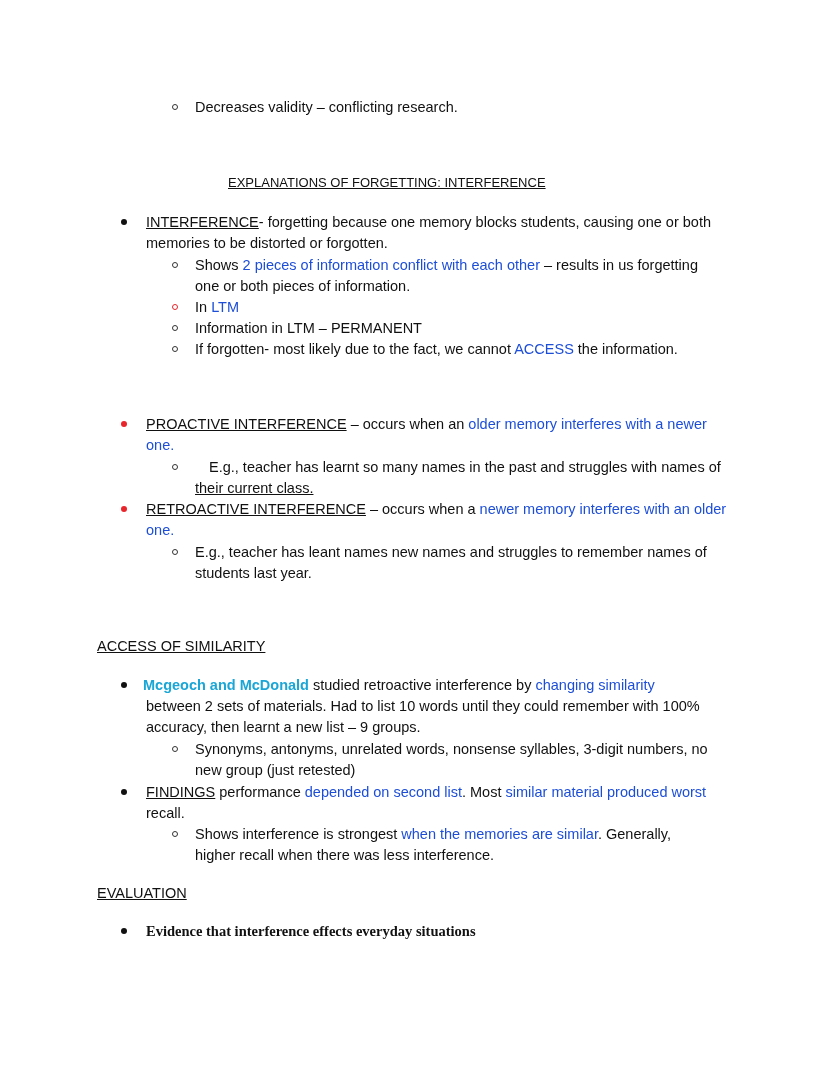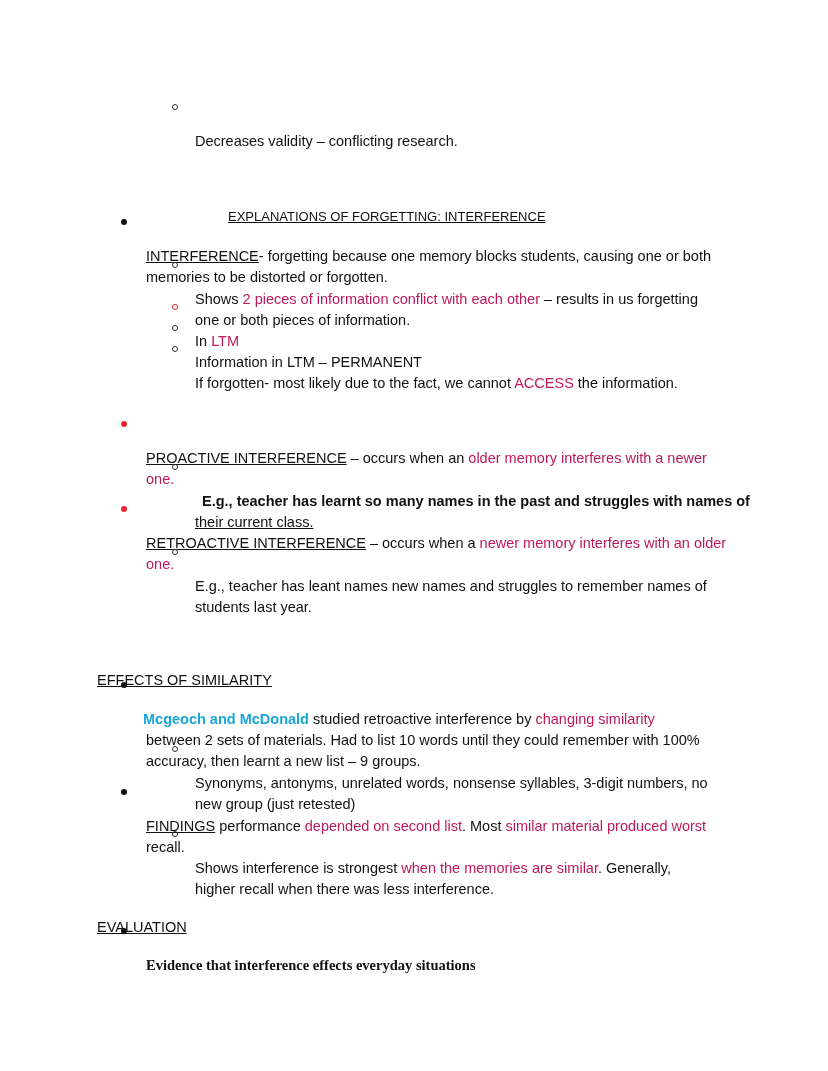--- a/index.html
+++ b/index.html
@@ -1,23 +1,23 @@
 <!DOCTYPE html>
 <html><head>
 <meta charset="utf-8">
 <style>
   html, body { margin: 0; padding: 0; background: #ffffff; }
   body {
     width: 828px; height: 1071px; position: relative; overflow: hidden;
     font-family: "Liberation Sans", "DejaVu Sans", sans-serif;
     font-size: 14.5px; color: #111111;
   }
-  .line { position: absolute; white-space: nowrap; line-height: 21px; margin-top: 34px; }
+  .line { position: absolute; white-space: nowrap; line-height: 21px; }
   .u { text-decoration: underline; }
-  .red { color: #be185d; }
+  .red { color: #1d4ed8; }
   .blue { color: #1aa6d6; font-weight: bold; }
   .b { font-weight: bold; }
   .bullet { position: absolute; width: 6px; height: 6px; border-radius: 50%; background: #111; }
   .bullet.red-b { background: #e8252b; }
   .circ { position: absolute; width: 6px; height: 6px; border-radius: 50%; border: 1.2px solid #333; box-sizing: border-box; }
   .circ.red-c { border-color: #e8252b; }
   .title { font-size: 13px; }
 </style>
 </head>
 <body>
@@ -52,34 +52,34 @@
   <span>If forgotten- most likely due to the fact, we cannot </span><span class="red">ACCESS</span><span> the information.</span>
 </div>
 
 <span class="bullet red-b" style="left:121px;top:421px;"></span>
 <div class="line" style="left:146px;top:414px;">
   <span class="u">PROACTIVE INTERFERENCE</span><span> – occurs when an </span><span class="red">older memory interferes with a newer</span>
 </div>
 <div class="line red" style="left:146px;top:435px;">one.</div>
 
 <span class="circ" style="left:172px;top:464px;"></span>
-<div class="line" style="left:202px;top:457px;font-weight:bold;">E.g., teacher has learnt so many names in the past and struggles with names of</div>
+<div class="line" style="left:209px;top:457px;">E.g., teacher has learnt so many names in the past and struggles with names of</div>
 <div class="line" style="left:195px;top:478px;text-decoration:underline;">their current class.</div>
 
 <span class="bullet red-b" style="left:121px;top:506px;"></span>
 <div class="line" style="left:146px;top:499px;">
   <span class="u">RETROACTIVE INTERFERENCE</span><span> – occurs when a </span><span class="red">newer memory interferes with an older</span>
 </div>
 <div class="line red" style="left:146px;top:520px;">one.</div>
 
 <span class="circ" style="left:172px;top:549px;"></span>
 <div class="line" style="left:195px;top:542px;">E.g., teacher has leant names new names and struggles to remember names of</div>
 <div class="line" style="left:195px;top:563px;">students last year.</div>
 
-<div class="line u" style="left:97px;top:636px;">EFFECTS OF SIMILARITY</div>
+<div class="line u" style="left:97px;top:636px;">ACCESS OF SIMILARITY</div>
 
 <span class="bullet" style="left:121px;top:682px;"></span>
 <div class="line" style="left:143px;top:675px;">
   <span class="blue">Mcgeoch and McDonald</span><span> studied retroactive interference by </span><span class="red">changing similarity</span>
 </div>
 <div class="line" style="left:146px;top:696px;">between 2 sets of materials. Had to list 10 words until they could remember with 100%</div>
 <div class="line" style="left:146px;top:717px;">accuracy, then learnt a new list – 9 groups.</div>
 
 <span class="circ" style="left:172px;top:746px;"></span>
 <div class="line" style="left:195px;top:739px;">Synonyms, antonyms, unrelated words, nonsense syllables, 3-digit numbers, no</div>

